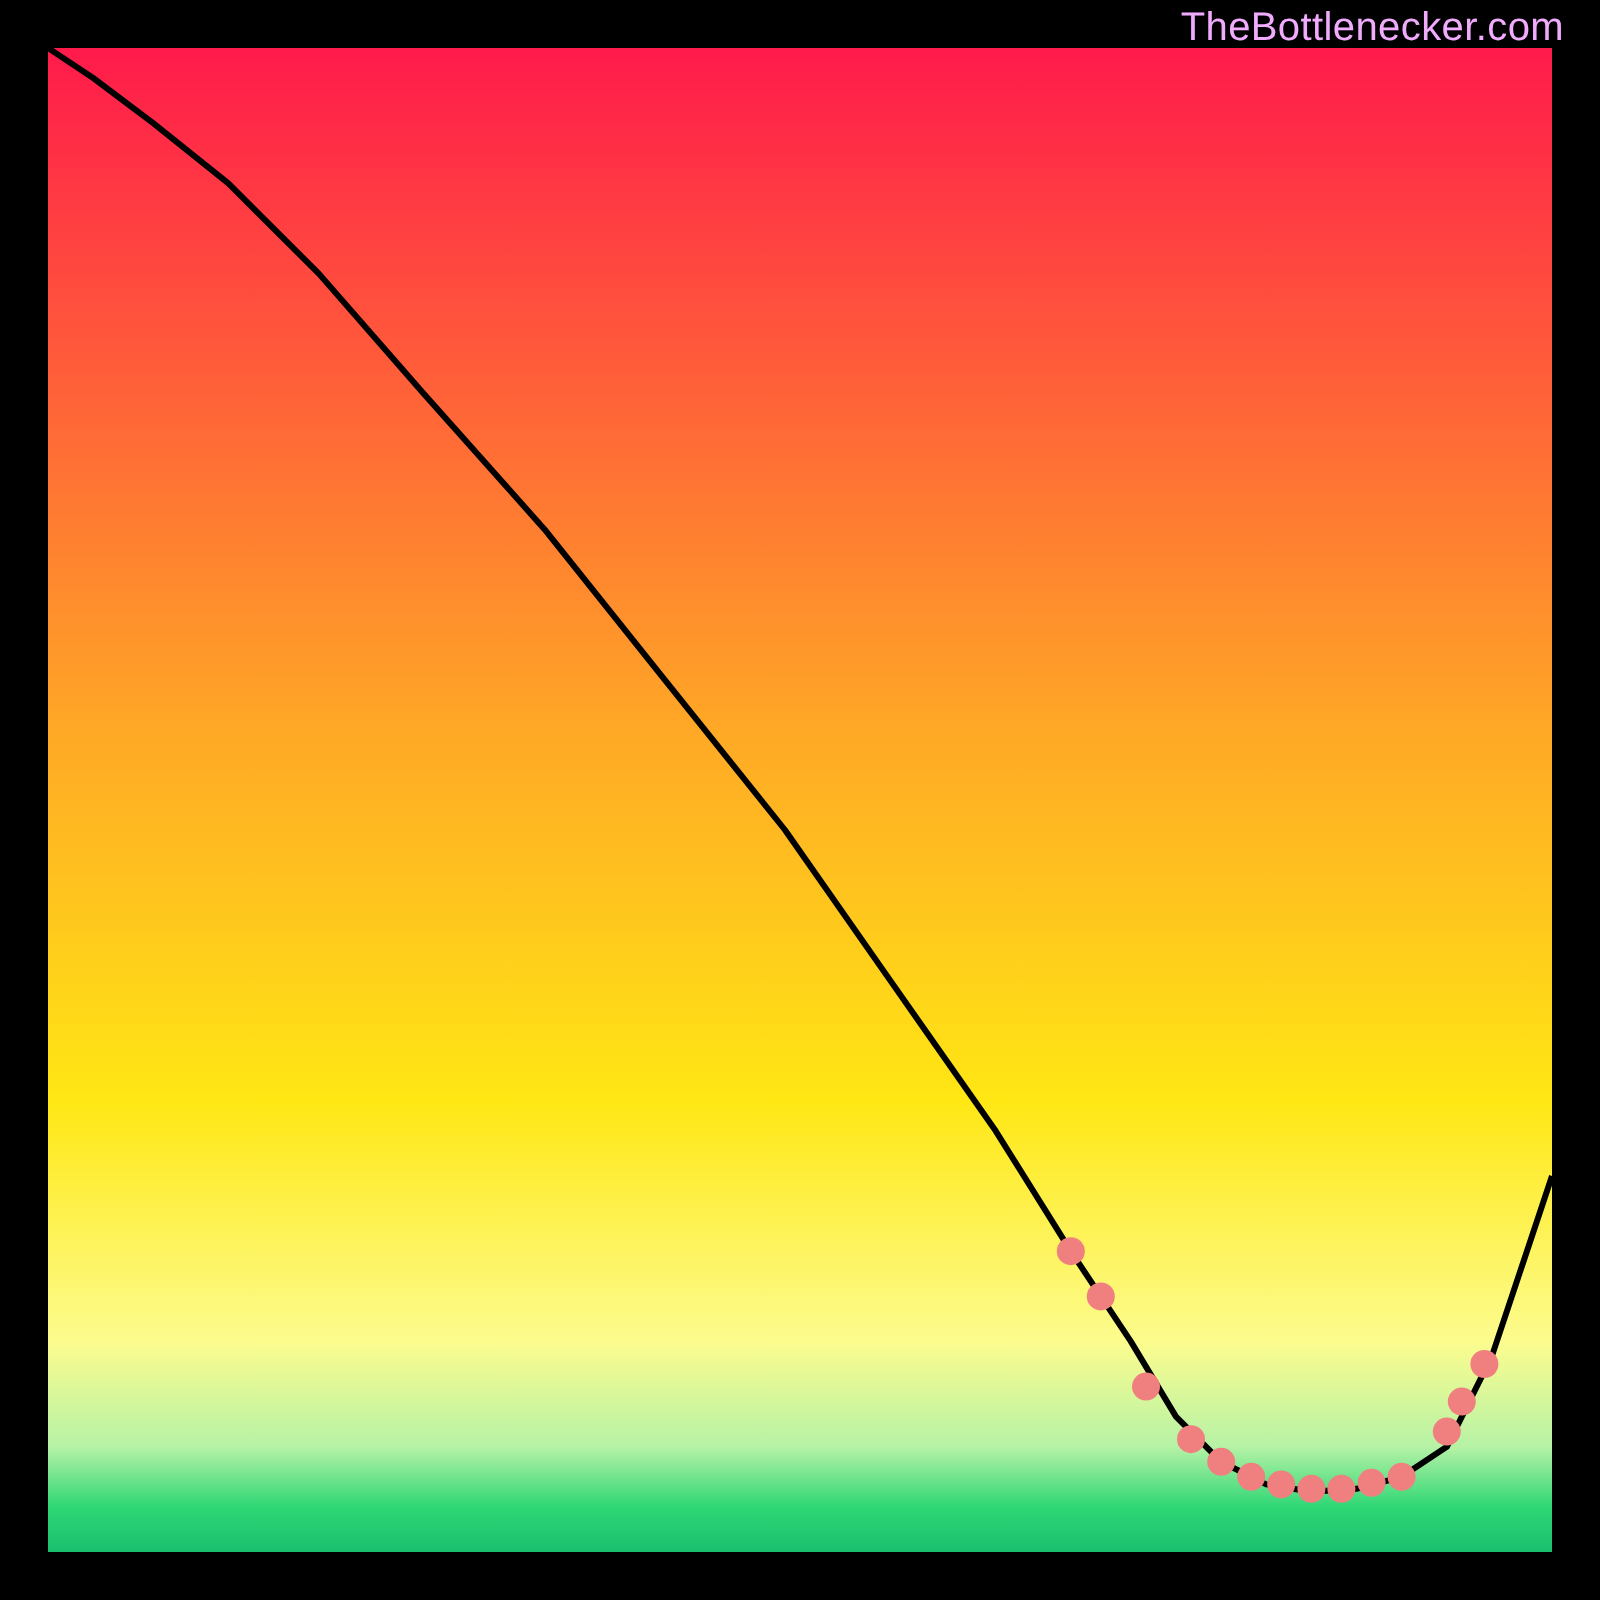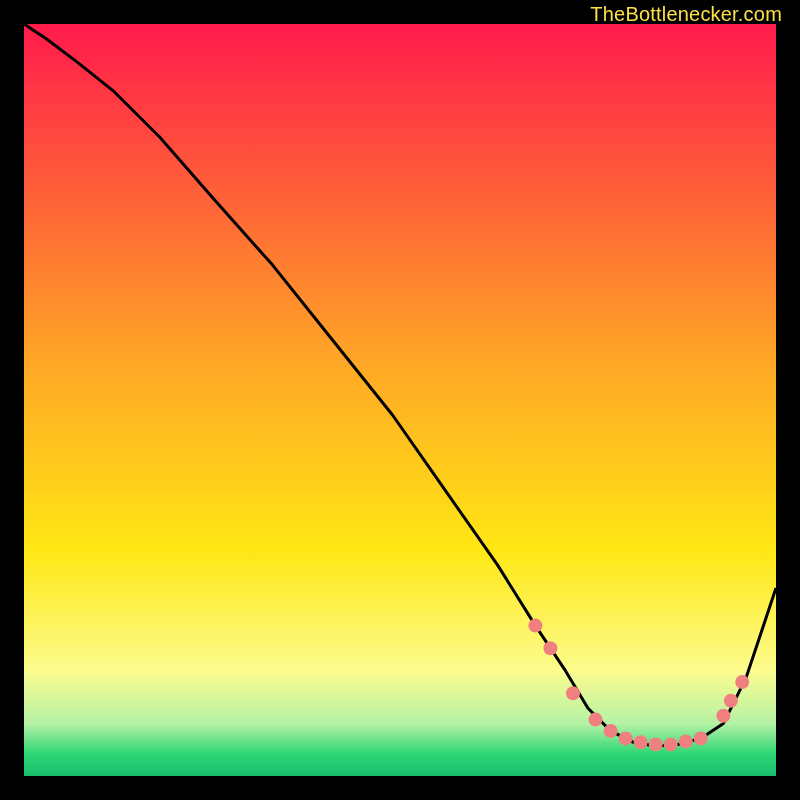--- a/index.html
+++ b/index.html
@@ -1,19 +1,19 @@
 <!DOCTYPE html>
 <html><head>
 <meta charset="utf-8">
 <style>
 *{margin:0;padding:0;box-sizing:border-box}
 body{background:#000;width:800px;height:800px;position:relative;font-family:Arial,Helvetica,sans-serif}
 .outer{position:absolute;top:0;left:0;width:800px;height:800px;background:#000}
 .plot{position:absolute;top:24px;left:24px;width:752px;height:752px;overflow:hidden}
-.attrib{position:absolute;top:3px;right:18px;color:#fde047;font-size:20px;font-weight:400;letter-spacing:.2px}
+.attrib{position:absolute;top:3px;right:18px;color:#f0abfc;font-size:20px;font-weight:400;letter-spacing:.2px}
 svg{display:block}
 </style>
 </head>
 <body>
 
 <div class="outer">
   <div class="attrib">TheBottlenecker.com</div>
   <div class="plot">
     <svg id="svg" width="752" height="752" viewBox="0 0 752 752">
         <defs>

